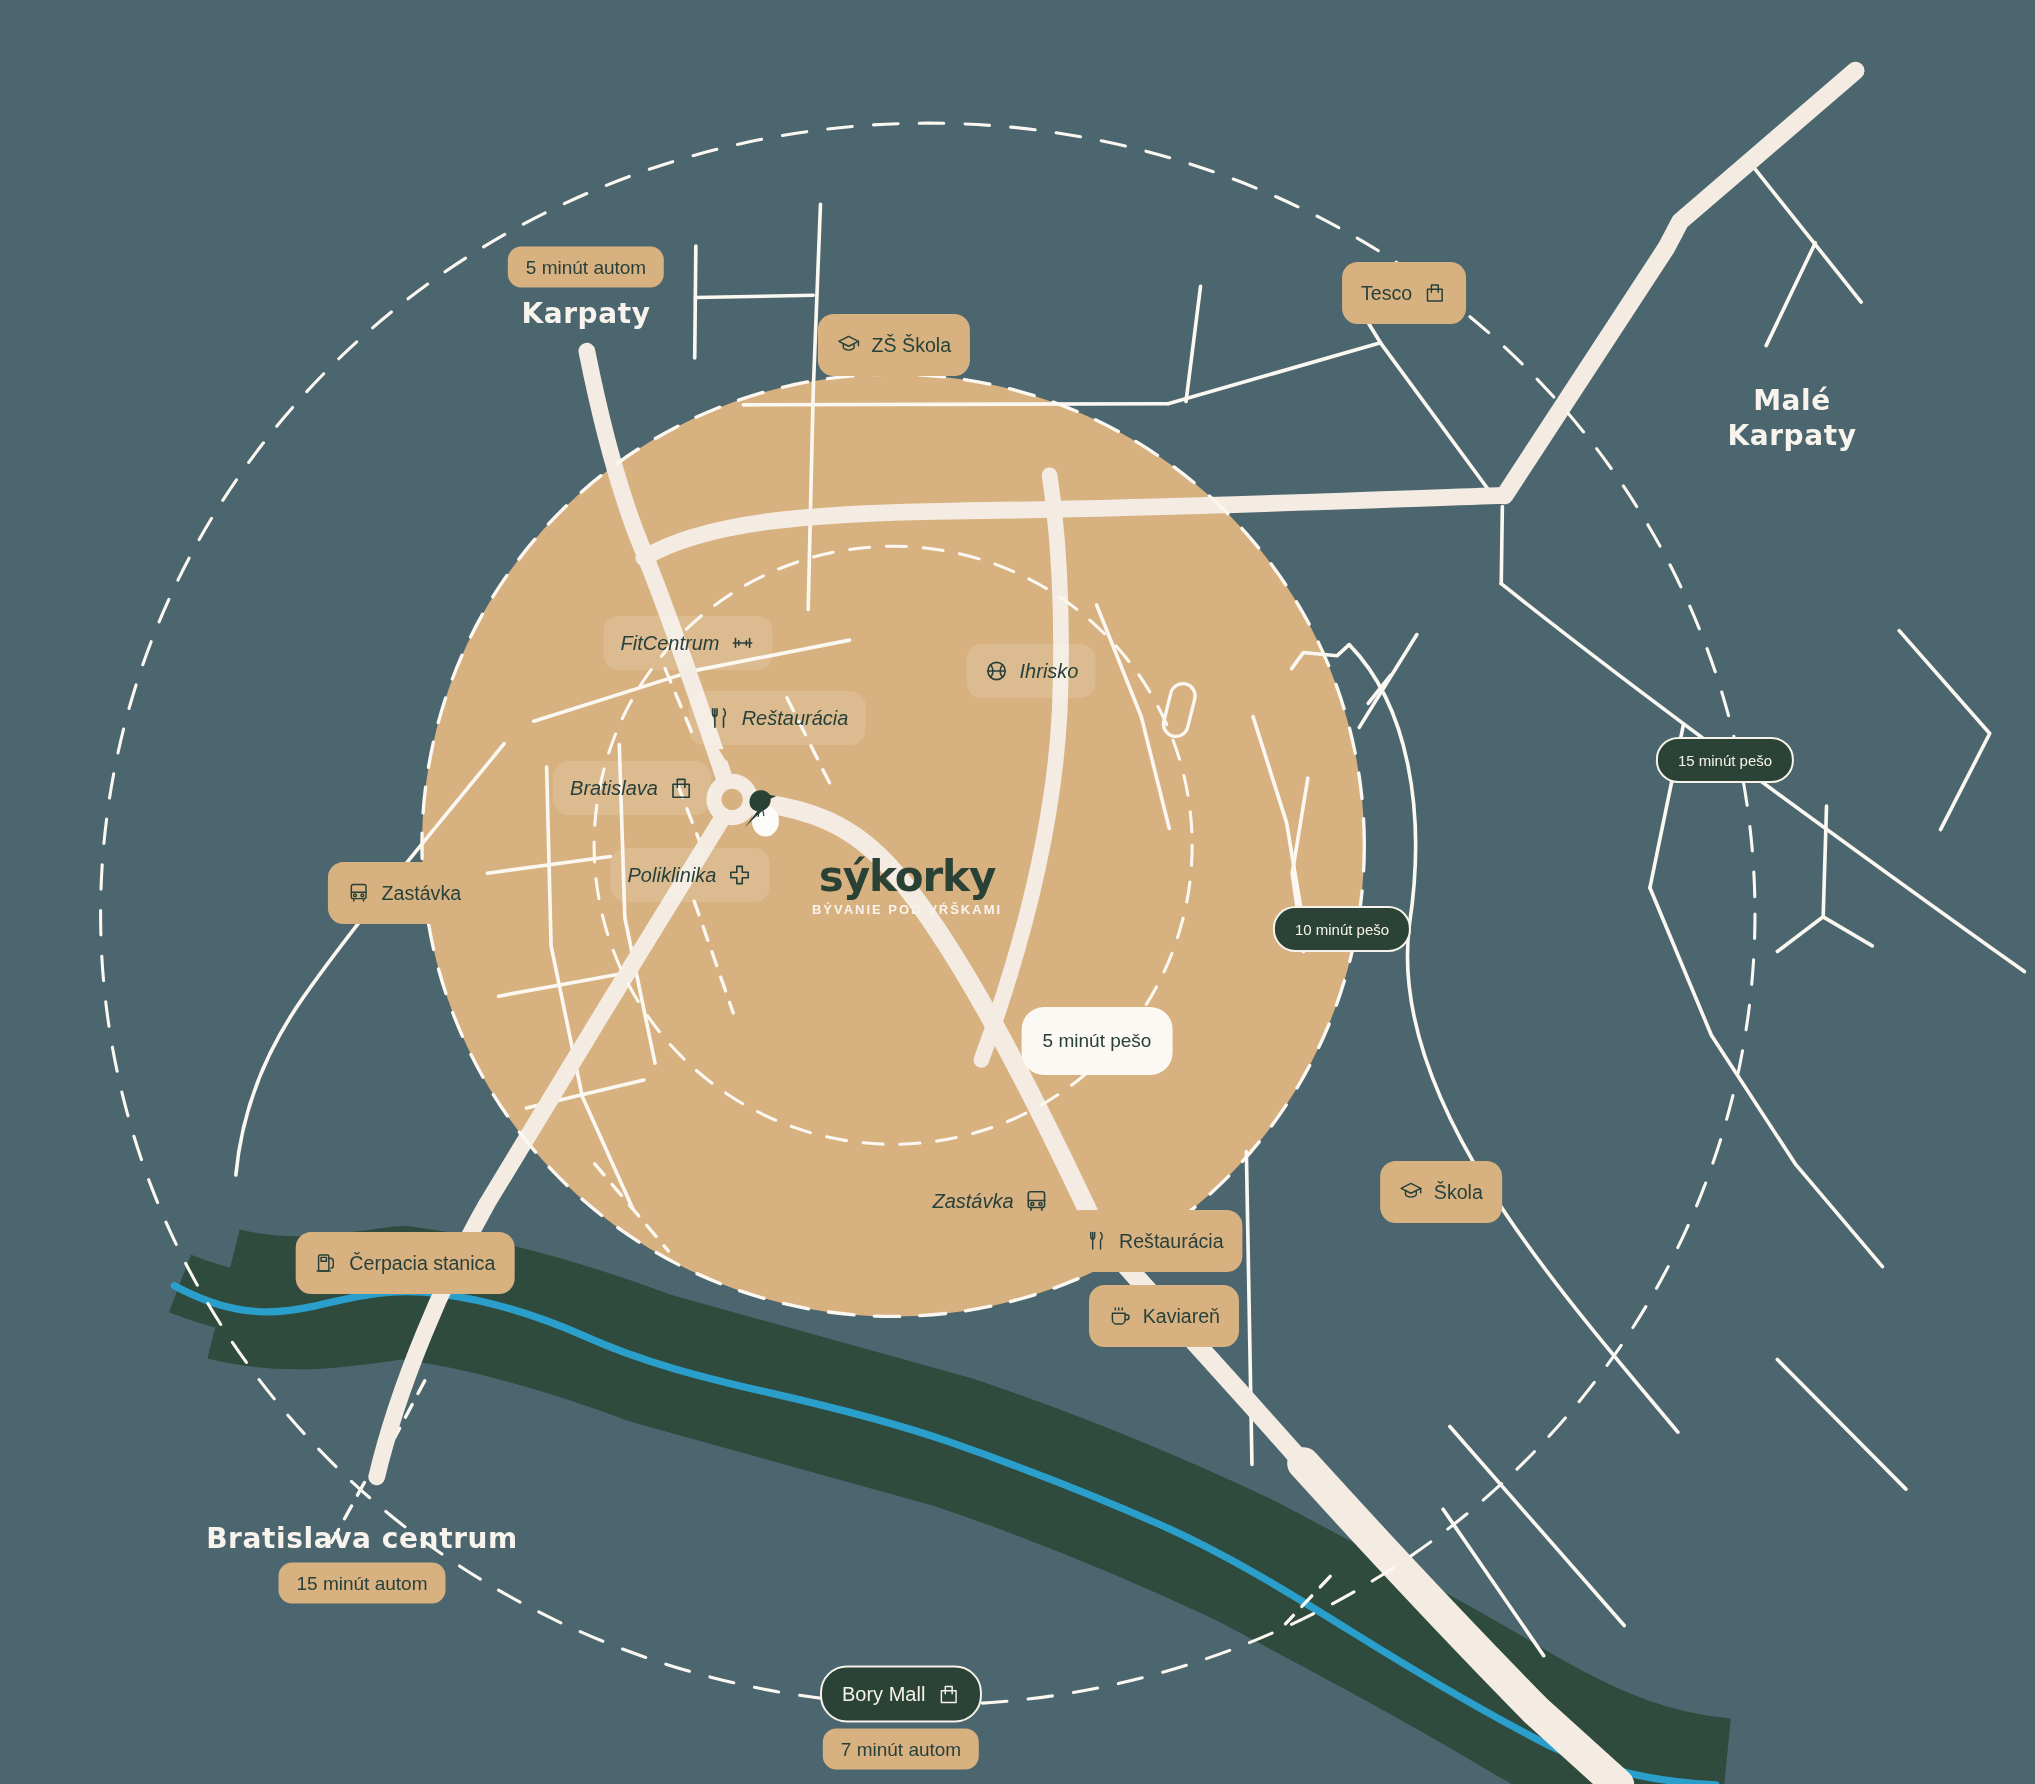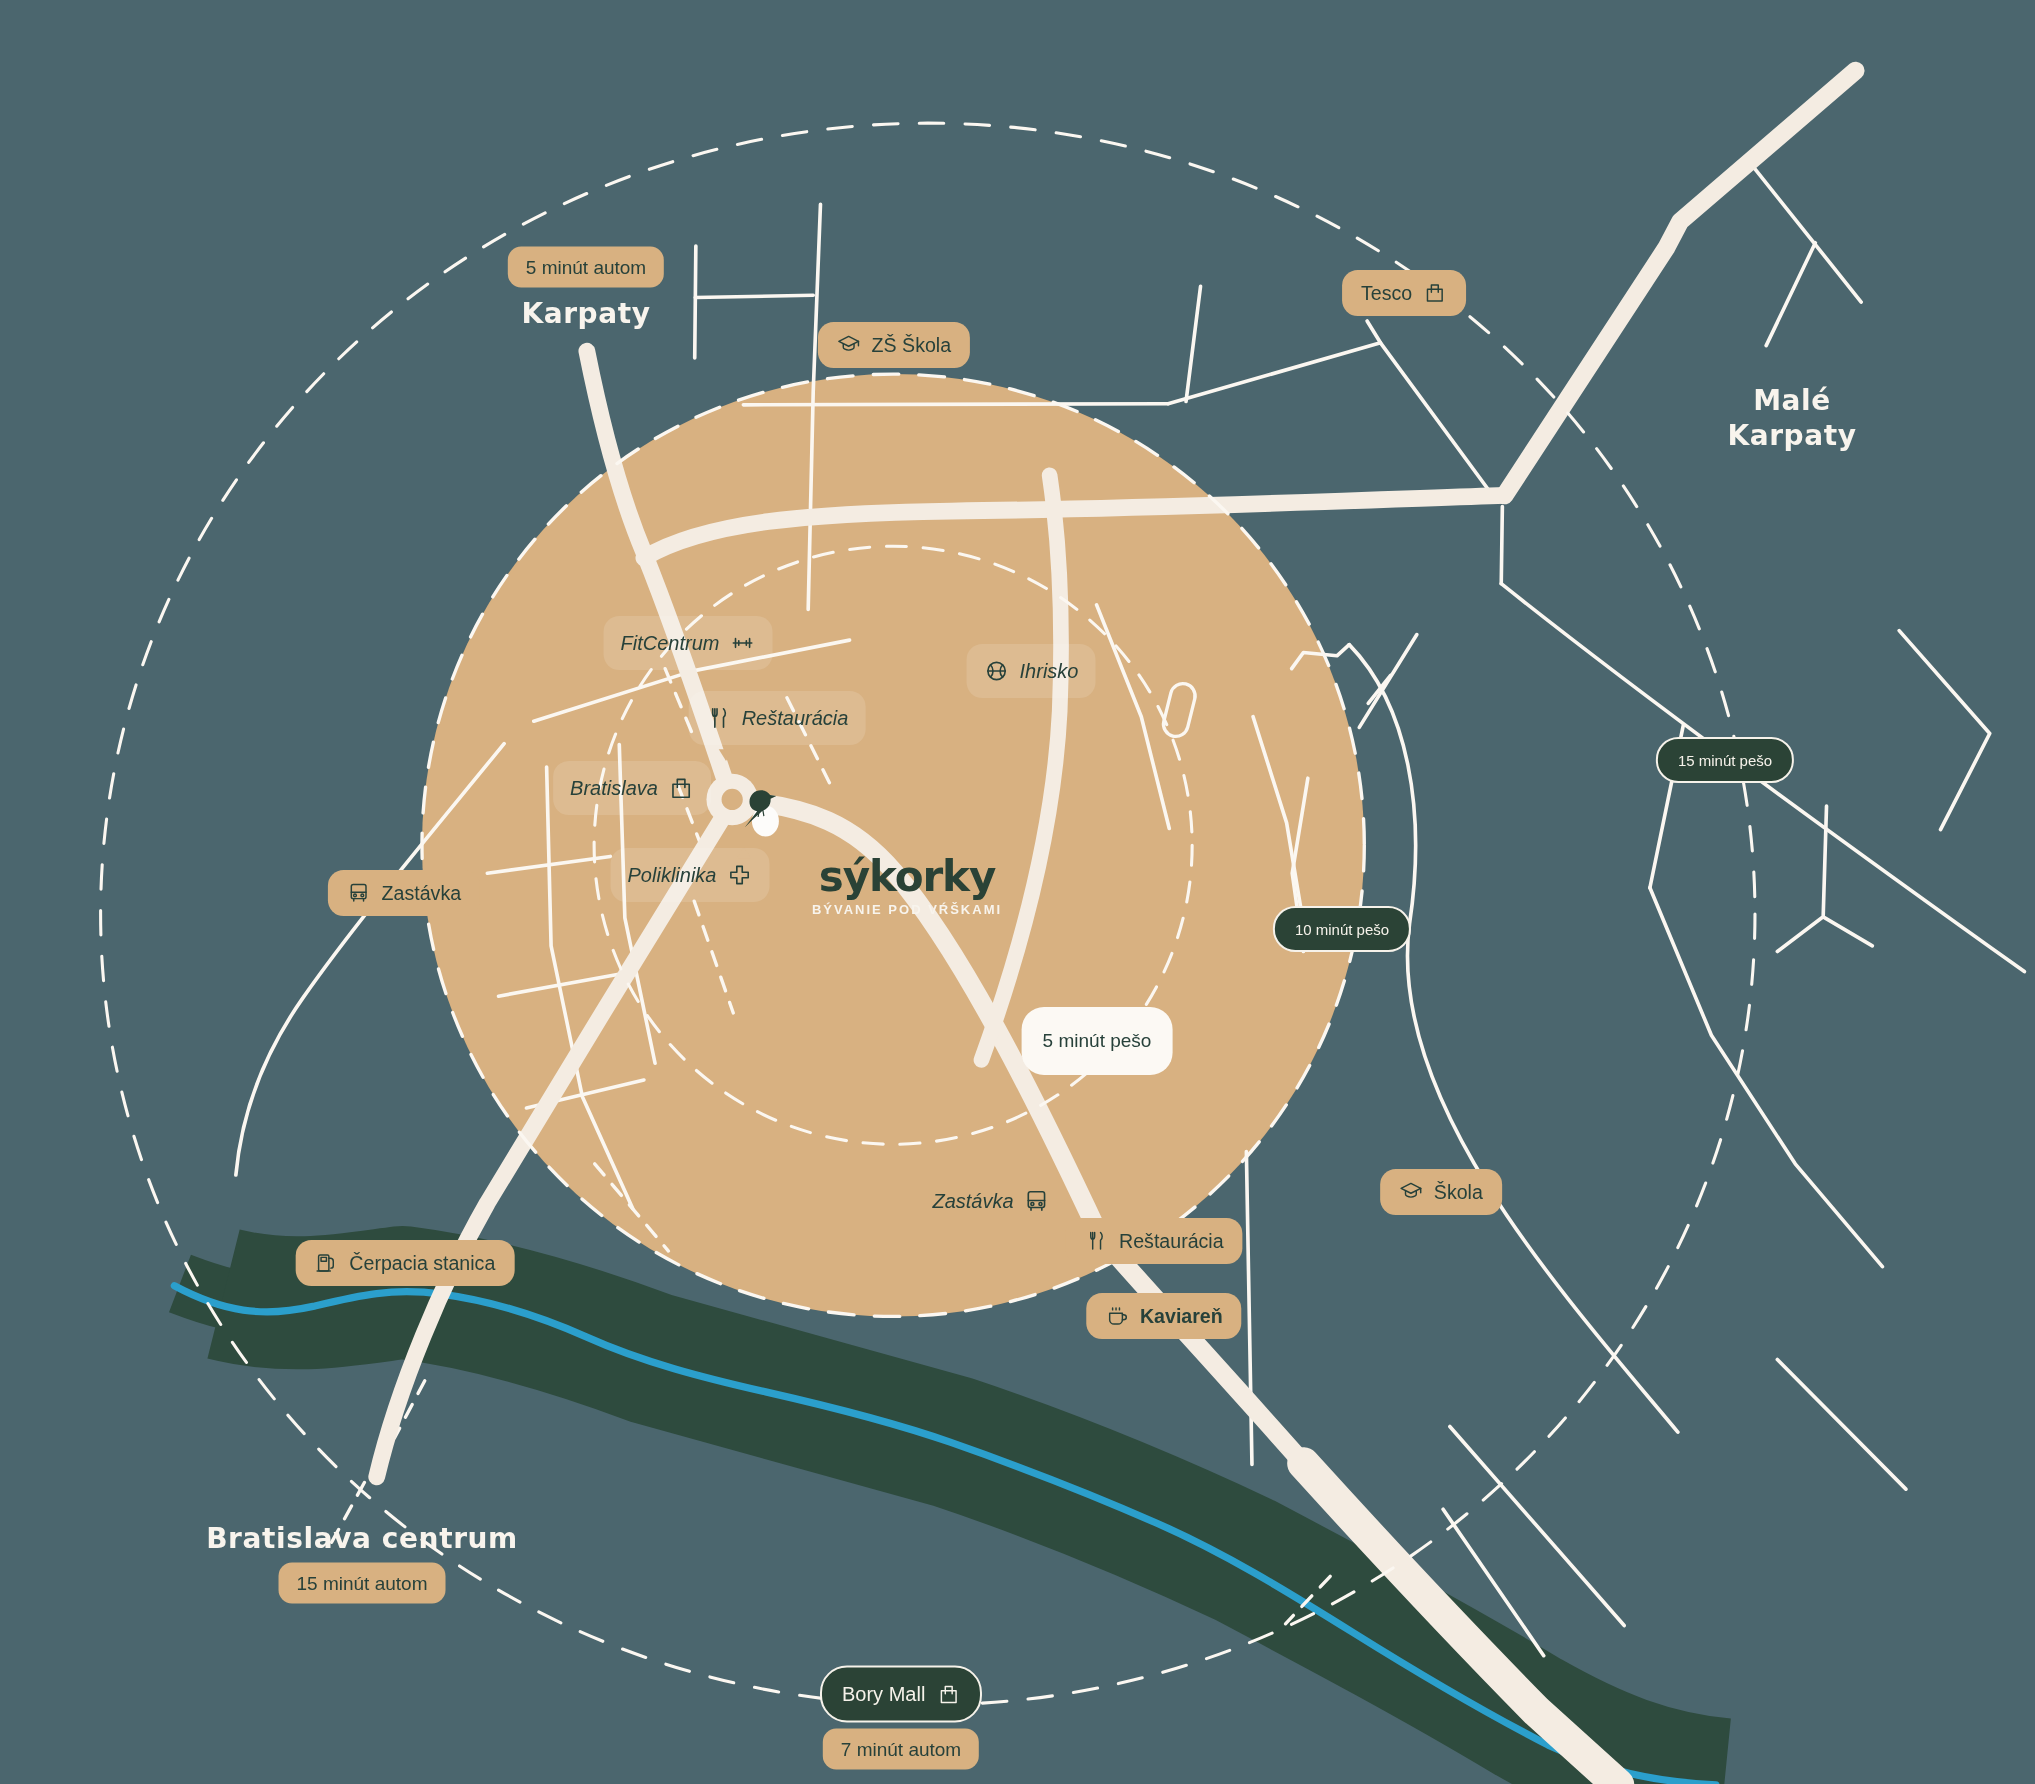--- a/index.html
+++ b/index.html
@@ -3,21 +3,21 @@
 <meta charset="utf-8">
 <style>
   html,body{margin:0;padding:0;background:#4B666E;}
   #stage{position:relative;width:2035px;height:1785px;overflow:hidden;background:#4B666E;
          font-family:"Liberation Sans",sans-serif;}
   #basemap{position:absolute;left:0;top:0;}
   .place{position:absolute;transform:translate(-50%,-50%);font-family:"DejaVu Sans",sans-serif;
          font-weight:700;font-size:28px;color:#F8F4ED;letter-spacing:0.6px;white-space:nowrap;text-align:center;line-height:1.25;}
   .badge{position:absolute;transform:translate(-50%,-50%);display:flex;align-items:center;gap:11.2px;
          background:#D8B181;color:#27413A;border-radius:15.7px;font-size:19.6px;font-weight:500;
-         padding:0 19px;height:46px;white-space:nowrap;}
+         padding:0 19px;height:62px;white-space:nowrap;}
   .badge.time{height:41px;border-radius:13.4px;font-size:19px;padding:0 18px;}
   .pill-dark{position:absolute;transform:translate(-50%,-50%);display:flex;align-items:center;gap:11.2px;
          background:#2B4336;color:#F6F2EA;border:2.2px solid #F6F2EA;border-radius:22.4px;
          font-size:15px;font-weight:500;padding:0 20px;height:42px;white-space:nowrap;}
   .pill-dark.big{height:53px;border-radius:27px;font-size:20px;}
   .pill-white{position:absolute;transform:translate(-50%,-50%);display:flex;align-items:center;
          background:#FCF9F4;color:#27413A;border-radius:22.4px;font-size:19px;font-weight:500;
          padding:12px 21px;height:44px;white-space:nowrap;}
   .maplabel{position:absolute;transform:translate(-50%,-50%);display:flex;align-items:center;gap:10px;
          color:#27413A;font-size:20px;font-weight:500;background:rgba(255,255,255,0.13);
@@ -190,21 +190,21 @@
       </svg>
     <span>Čerpacia stanica</span>
   </div>
   <div class="badge" style="left:1154px;top:1241px;">
     <svg viewBox="0 0 48 48">
         <path class="icon-stroke" d="M13 7v8c0 4 2 6 4 6s4-2 4-6V7M17 7v14M17 21v20"></path>
         <path class="icon-stroke" d="M33 7c4 4 5 12 0 16v18"></path>
       </svg>
     <span>Reštaurácia</span>
   </div>
-  <div class="badge" style="left:1164px;top:1316px;font-weight:bold;">
+  <div class="badge" style="left:1164px;top:1316px;">
     <svg viewBox="0 0 48 48">
         <path class="icon-stroke" d="M9 19h26v13c0 5-4 9-9 9h-8c-5 0-9-4-9-9z"></path>
         <path class="icon-stroke" d="M35 22h2c4 0 6 2 6 5s-2 5-6 5h-2"></path>
         <path class="icon-stroke" d="M15 8v4M22 8v4M29 8v4"></path>
       </svg>
     <span>Kaviareň</span>
   </div>
   <div class="badge" style="left:1441px;top:1192px;">
     <svg viewBox="0 0 48 48">
         <path class="icon-stroke" d="M4 17 24 7l20 10-20 10z"></path>

